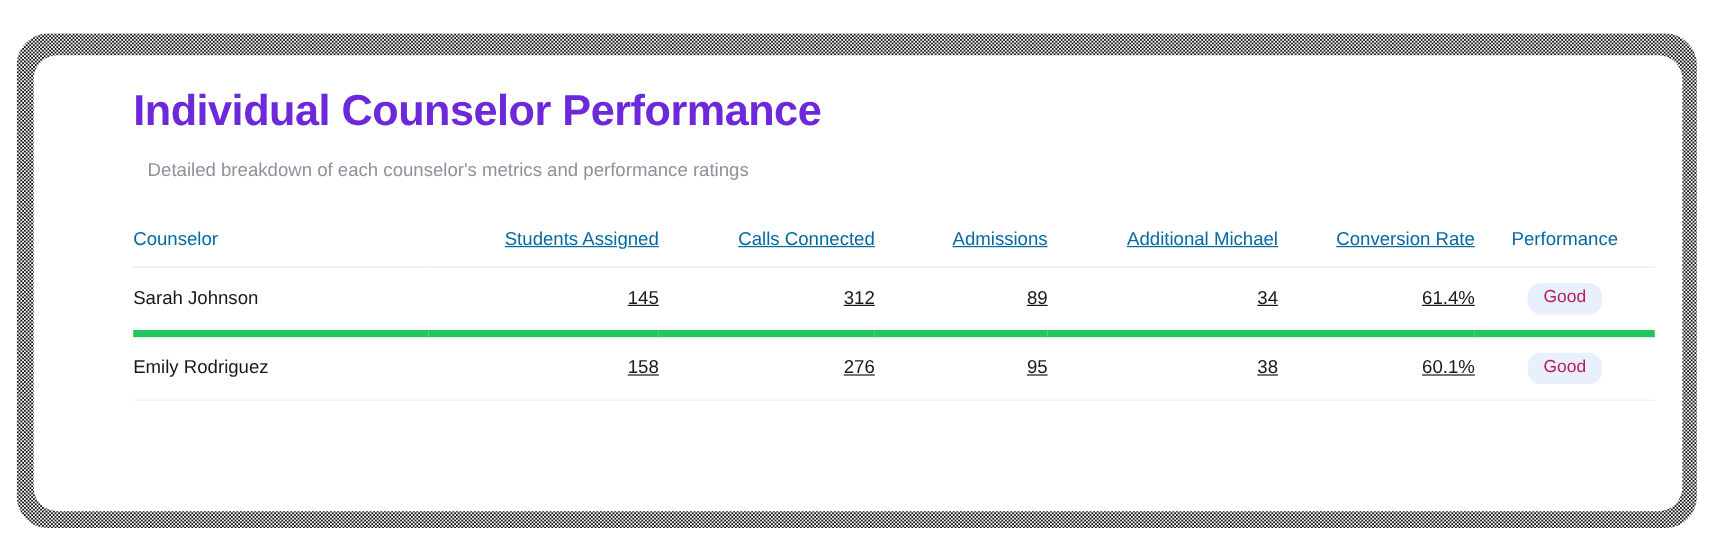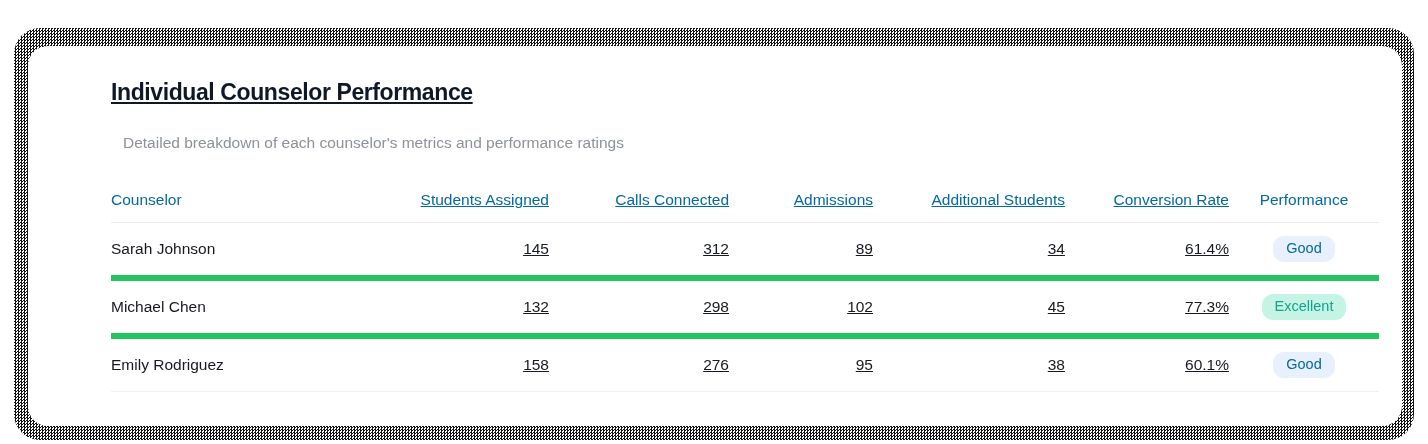--- a/index.html
+++ b/index.html
@@ -53,26 +53,25 @@
   }
 
   .card-inner {
     padding: 26px 0 0 0;
   }
 
   
   .page-title {
     margin: 0;
     padding: 0 0 0 83px;
-    font-size: 23px;
+    font-size: 36px;
     line-height: 40px;
     font-weight: bold;
     letter-spacing: -0.4px;
-    color: #0f172a;
-    text-decoration: underline;
+    color: #6d28d9;
   }
   .page-subtitle {
     margin: 12px;
     padding: 9px 0 0 83px;
     font-size: 15.5px;
     line-height: 20px;
     font-weight: normal;
     color: #8c919b;
   }
 
@@ -123,21 +122,21 @@
   .badge {
     display: inline-block;
     padding: 4px 13px 5px 13px;
     border-radius: 11px;
     font-size: 14.5px;
     line-height: 17px;
     white-space: nowrap;
   }
   .badge-good {
     background: #e8f0fe;
-    color: #0369a1;
+    color: #be185d;
   }
   .badge-excellent {
     background: #c6f4e4;
     color: #11a38e;
   }
   .badge-average {
     background: #fdeada;
     color: #e8631a;
   }
 </style>
@@ -156,43 +155,34 @@
       <p class="page-subtitle">Detailed breakdown of each counselor's metrics and performance ratings</p>
 
       <div class="table-wrap">
         <table class="perf-table">
           <thead>
             <tr>
               <th class="col-name">Counselor</th>
               <th class="col-num col-students">Students Assigned</th>
               <th class="col-num col-calls">Calls Connected</th>
               <th class="col-num col-adm">Admissions</th>
-              <th class="col-num col-courses">Additional Students</th>
+              <th class="col-num col-courses">Additional Michael</th>
               <th class="col-num col-conv">Conversion Rate</th>
               <th class="col-perf">Performance</th>
             </tr>
           </thead>
           <tbody id="table-body">
               <tr>
                 <td class="col-name">Sarah Johnson</td>
                 <td class="col-num col-students">145</td>
                 <td class="col-num col-calls">312</td>
                 <td class="col-num col-adm">89</td>
                 <td class="col-num col-courses">34</td>
                 <td class="col-num col-conv">61.4%</td>
                 <td class="col-perf"><span class="badge badge-good">Good</span></td>
-              </tr>
-              <tr>
-                <td class="col-name">Michael Chen</td>
-                <td class="col-num col-students">132</td>
-                <td class="col-num col-calls">298</td>
-                <td class="col-num col-adm">102</td>
-                <td class="col-num col-courses">45</td>
-                <td class="col-num col-conv">77.3%</td>
-                <td class="col-perf"><span class="badge badge-excellent">Excellent</span></td>
               </tr>
               <tr>
                 <td class="col-name">Emily Rodriguez</td>
                 <td class="col-num col-students">158</td>
                 <td class="col-num col-calls">276</td>
                 <td class="col-num col-adm">95</td>
                 <td class="col-num col-courses">38</td>
                 <td class="col-num col-conv">60.1%</td>
                 <td class="col-perf"><span class="badge badge-good">Good</span></td>
               </tr>

